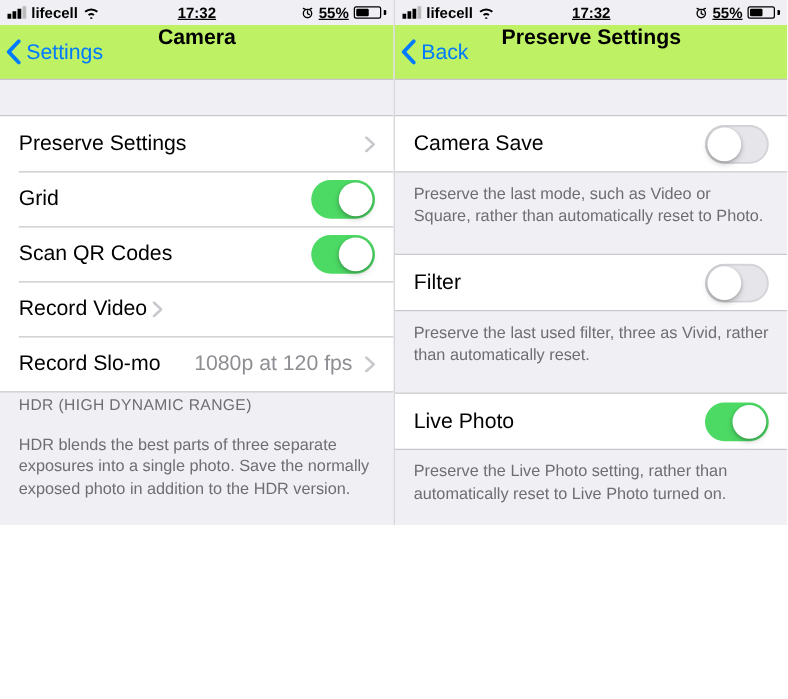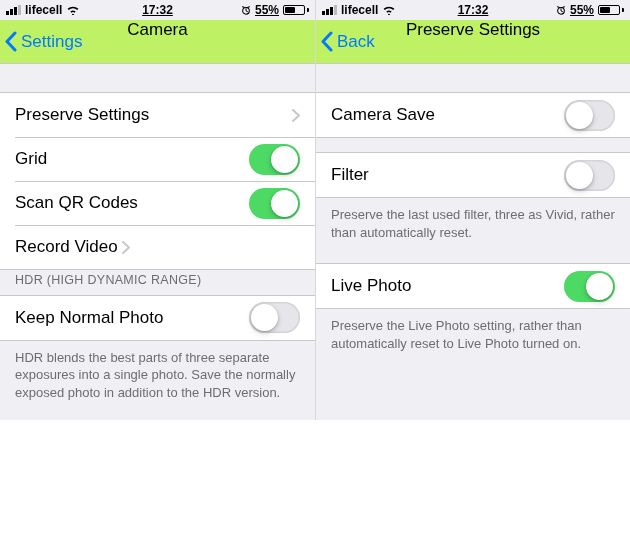--- a/index.html
+++ b/index.html
@@ -21,21 +21,21 @@
   .alarm { width:10px; height:10px; }
   .battery { display:flex; align-items:center; gap:2px; }
   .battery-body { width:22px; height:10px; border:1px solid #000; border-radius:2px; position:relative; padding:1px; }
   .battery-level { height:100%; width:55%; background:#000; border-radius:1px; }
   .battery-cap { width:2px; height:4px; background:#000; border-radius:0 1px 1px 0; }
   .pct { font-size:12px;text-decoration:underline; }
   
   .nav-bar { height:44px; background:#bef264; border-bottom:1px solid #c8c8cc; display:flex; position:relative; }
   .nav-back { display:flex; align-items:center; color:#007aff; font-size:17px; padding-left:4px; cursor:pointer; }
   .nav-back svg { width:13px; height:21px; margin-right:4px; }
-  .nav-title { position:absolute; left:50%; transform:translateX(-50%); font-size:17px; font-weight:400; color:#000; }
+  .nav-title { position:absolute; left:50%; transform:translateX(-50%); font-size:17px; font-weight:700; color:#000; }
   
   .group-header, .group-footer { font-size:13px; color:#6d6d72; padding:6px 15px; line-height:1.35; }
   .group-header { padding-top:24px; text-transform:none; }
   .group-header.uc { text-transform:uppercase; letter-spacing:0.3px; font-size:12.5px; padding-top:2px;}
   .group-footer { padding-top:8px; padding-bottom:8px; }
   .spacer-top { height:28px; }
   
   .group { background:#fff; border-top:1px solid #c8c8cc; border-bottom:1px solid #c8c8cc; }
   .row { display:flex; align-items:center; height:44px; padding:0 15px; position:relative; font-size:17px; color:#000; }
   .row + .row::before { content:""; position:absolute; left:15px; right:0; top:0; height:1px; background:#c8c8cc; }
@@ -123,31 +123,32 @@
           </div>
       </div>
       <div class="row">
         <span class="row-label">Record Video</span>
         <span class="chevron">
             <svg viewBox="0 0 8 13">
               <polyline points="1,1 7,6.5 1,12" fill="none" stroke="#c7c7cc" stroke-width="2" stroke-linecap="round" stroke-linejoin="round"></polyline>
             </svg>
           </span>
       </div>
+      <div class="row">
+        <span class="row-label">Record Slo-mo</span>
+        <span class="row-value">1080p at 120 fps</span>
+        <span class="chevron">
+            <svg viewBox="0 0 8 13">
+              <polyline points="1,1 7,6.5 1,12" fill="none" stroke="#c7c7cc" stroke-width="2" stroke-linecap="round" stroke-linejoin="round"></polyline>
+            </svg>
+          </span>
+      </div>
     </div>
 
     <div class="group-header uc">HDR (HIGH DYNAMIC RANGE)</div>
-    <div class="group">
-      <div class="row">
-        <span class="row-label">Keep Normal Photo</span>
-        <div class="switch off">
-            <div class="knob"></div>
-          </div>
-      </div>
-    </div>
     <div class="group-footer">HDR blends the best parts of three separate exposures into a single photo. Save the normally exposed photo in addition to the HDR version.</div>
   </div>
 
   <div class="pane">
 
     <div class="status-bar">
       <div class="status-left">
         <div class="signal-bars">
             <span></span>
             <span></span>
@@ -189,20 +190,21 @@
     <div class="spacer-top"></div>
 
     <div class="group">
       <div class="row">
         <span class="row-label">Camera Save</span>
         <div class="switch off">
             <div class="knob"></div>
           </div>
       </div>
     </div>
+    <div class="group-footer">Preserve the last mode, such as Video or Square, rather than automatically reset to Photo.</div>
 
     <div style="height:14px;"></div>
 
     <div class="group">
       <div class="row">
         <span class="row-label">Filter</span>
         <div class="switch off">
             <div class="knob"></div>
           </div>
       </div>

